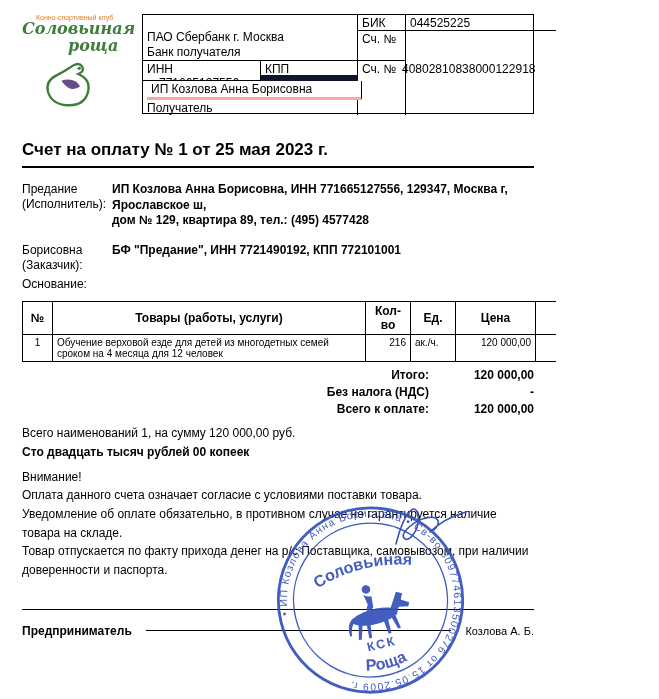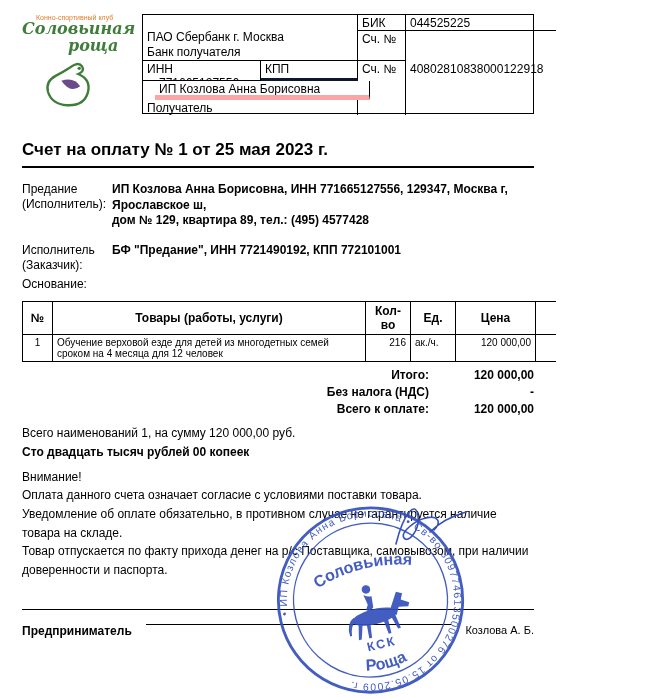--- a/index.html
+++ b/index.html
@@ -16,25 +16,25 @@
 
   .bank-table{position:relative;width:497px;height:100px;border:1px solid #000;font-size:12px}
   .bc{position:absolute;padding:1px 4px;line-height:1.2;overflow:hidden}
   .caption{font-size:12px}
   .c-bankname{left:0;top:0;width:215px;height:46px;border-right:1px solid #000;border-bottom:1px solid #000;display:flex;flex-direction:column;justify-content:flex-end}
   .c-bik-label{left:215px;top:0;width:48px;height:16px;border-right:1px solid #000;border-bottom:1px solid #000}
   .c-bik-value{left:263px;top:0;width:234px;height:16px;border-bottom:1px solid #000}
   .c-corr-label{left:215px;top:16px;width:48px;height:30px;border-right:1px solid #000;border-bottom:1px solid #000}
   .c-corr-value{left:263px;top:16px;width:234px;height:30px;border-bottom:1px solid #000}
   .c-inn{left:0;top:46px;width:118px;height:20px;border-right:1px solid #000;border-bottom:1px solid #000}
-  .c-kpp{left:118px;top:46px;width:97px;height:20px;border-right:1px solid #000;border-bottom:3px solid #0f172a}
-  .c-recipient{left:12px;top:66px;width:215px;height:19px;border-right:1px solid #000;border-bottom:5px solid #fca5a5}
+  .c-kpp{left:118px;top:46px;width:97px;height:20px;border-right:1px solid #000;border-bottom:6px solid #0f172a}
+  .c-recipient{left:4px;top:66px;width:215px;height:19px;border-right:1px solid #000;border-bottom:3px solid #fca5a5}
   .c-recipient-caption{left:0;top:85px;width:215px;height:15px;border-right:1px solid #000}
   .c-acc-label{left:215px;top:46px;width:48px;height:54px;border-right:1px solid #000}
-  .c-acc-value{left:263px;top:46px;width:234px;height:54px}
+  .c-acc-value{left:255px;top:46px;width:234px;height:54px}
   .inn-val{margin-left:12px}
 
   
   .title{font-size:17px;font-weight:bold;margin:26px 22px 0}
   .title-rule{border-top:2.5px solid #000;margin:6px 22px 0}
 
   
   .party{display:flex;margin:14px 22px 0;font-size:12px}
   .party-label{width:90px;flex-shrink:0;line-height:1.25}
   .party-value{font-weight:bold;line-height:1.3}
@@ -52,21 +52,21 @@
   .tlabel{text-align:right}
   .tvalue{width:105px;text-align:right}
 
   .summary{margin:10px 22px 0;font-size:12px}
   .amount-words{margin:5px 22px 0;font-size:12px;font-weight:bold}
   .notes{margin:9px 22px 0;font-size:12px;line-height:1.55}
 
   
   .footer{margin:30px 22px 0}
   .footer-rule{border-top:1px solid #000}
-  .footer-row{display:flex;align-items:flex-start;margin-top:14px}
+  .footer-row{display:flex;align-items:center;margin-top:14px}
   .signer-label{font-weight:bold;font-size:12px}
   .sign-line{flex:1;border-bottom:1px solid #000;margin:0 14px 2px 14px}
   .signer-name{font-size:11px;padding-bottom:1px}
 
   
   .stamp{position:absolute;left:276px;top:505px;transform:rotate(-14deg);opacity:.92}
   .sc{fill:none;stroke:#3550bb}
   .ring-text{font-size:11px;fill:#3550bb;letter-spacing:1.2px}
   .center-top,.center-bot{font-size:17px;font-weight:bold;fill:#3550bb}
   .center-mid{font-size:13px;font-weight:bold;fill:#3550bb;letter-spacing:2px}
@@ -121,21 +121,21 @@
       <div>(Исполнитель):</div>
     </div>
     <div class="party-value">
       <div>ИП Козлова Анна Борисовна, ИНН 771665127556, 129347, Москва г, Ярославское ш,</div>
       <div>дом № 129, квартира 89, тел.: (495) 4577428</div>
     </div>
   </div>
 
   <div class="party">
     <div class="party-label">
-      <div>Исполнитель</div>
+      <div>Борисовна</div>
       <div>(Заказчик):</div>
     </div>
     <div class="party-value">БФ "Предание", ИНН 7721490192, КПП 772101001</div>
   </div>
 
   <div class="basis">Основание:</div>
 
   <table class="items">
     <colgroup>
       <col style="width:30px">

